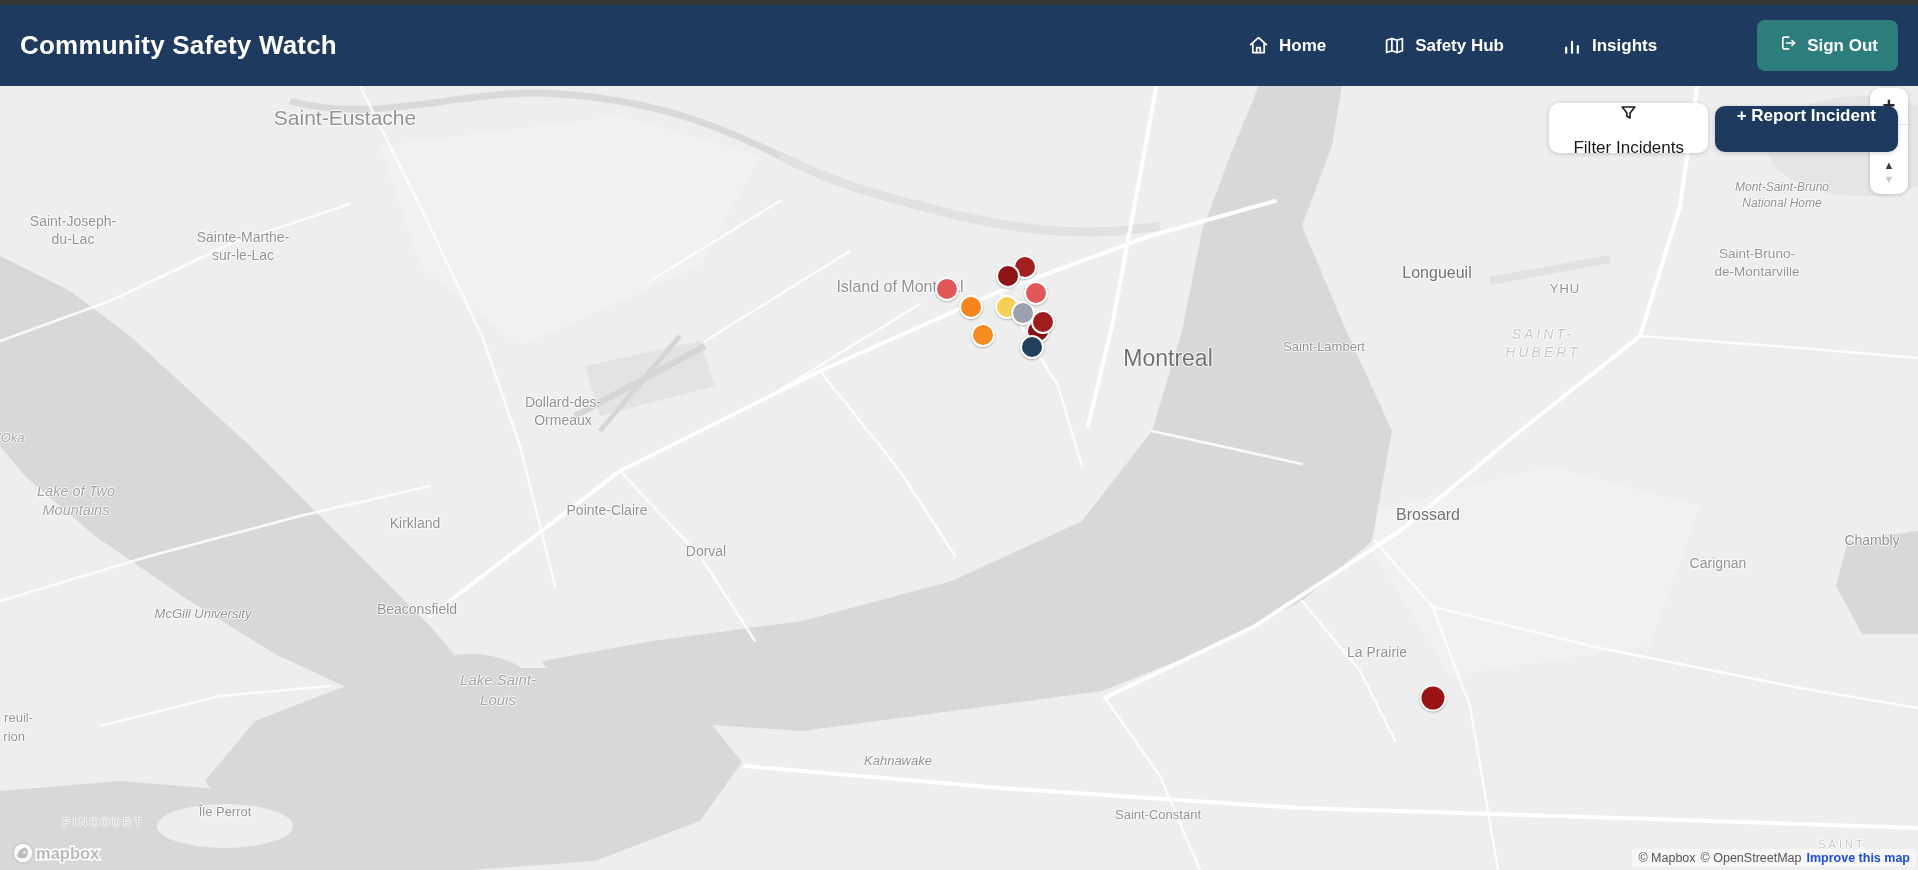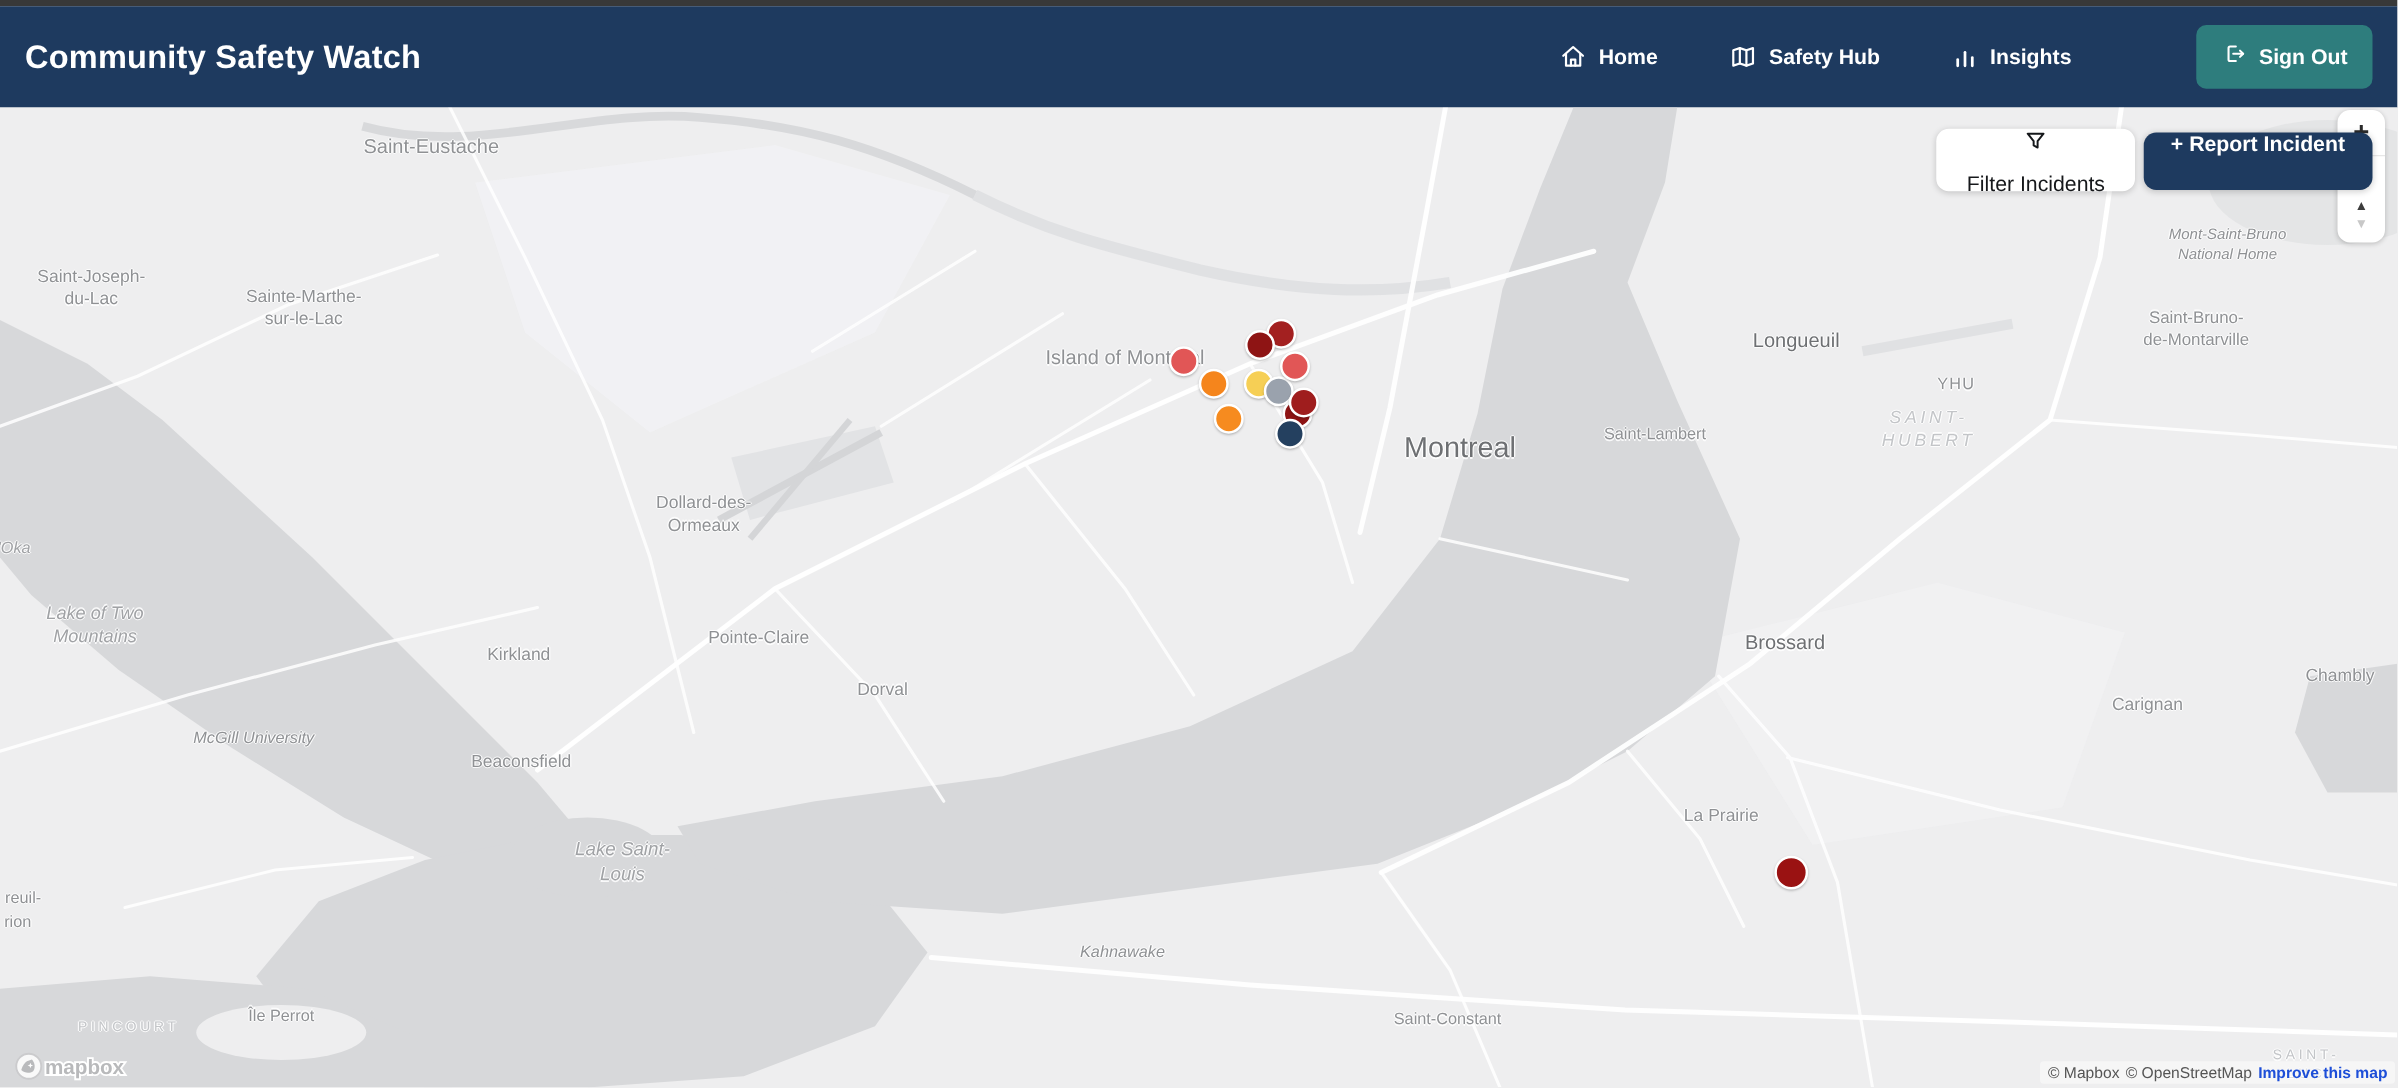--- a/index.html
+++ b/index.html
@@ -165,48 +165,48 @@
         <path d="M 705,255 L 850,165"></path>
         <path d="M 762,315 L 920,218"></path>
       <path d="M 1302,515 L 1360,585 L 1395,655"></path>
       <path d="M 1105,612 L 1160,690 L 1200,784"></path>
       <path d="M 100,640 L 220,610 L 330,600"></path>
       <path d="M 1152,345 L 1302,378"></path>
     </g>
   </svg>
 
   <div id="labels">
-      <div class="map-label t-mid" style="left: 345px; top: 32px; font-size: 16px;">Saint-Eustache</div>
+      <div class="map-label t-mid" style="left: 345px; top: 32px; font-size: 21px;">Saint-Eustache</div>
       <div class="map-label t-mid" style="left: 73px; top: 144px; font-size: 14px;">Saint-Joseph-
 du-Lac</div>
       <div class="map-label t-mid" style="left: 243px; top: 160px; font-size: 14px;">Sainte-Marthe-
 sur-le-Lac</div>
       <div class="map-label t-mid" style="left: 900px; top: 201px; font-size: 16px;">Island of Montreal</div>
       <div class="map-label t-dark" style="left: 1168px; top: 272px; font-size: 23px;">Montreal</div>
       <div class="map-label t-dark" style="left: 1437px; top: 187px; font-size: 16px;">Longueuil</div>
-      <div class="map-label t-mid sp1" style="left: 1565px; top: 221px; font-size: 13px;">YHU</div>
+      <div class="map-label t-mid sp1" style="left: 1565px; top: 203px; font-size: 13px;">YHU</div>
       <div class="map-label t-faint spaced" style="left: 1543px; top: 257px; font-size: 14px; font-style: italic;">SAINT-
 HUBERT</div>
       <div class="map-label t-mid" style="left: 1324px; top: 261px; font-size: 13px;">Saint-Lambert</div>
       <div class="map-label t-mid italic" style="left: 1782px; top: 110px; font-size: 12px;">Mont-Saint-Bruno
 National Home</div>
       <div class="map-label t-mid" style="left: 1757px; top: 177px; font-size: 13.5px;">Saint-Bruno-
 de-Montarville</div>
       <div class="map-label t-mid" style="left: 563px; top: 325px; font-size: 14px;">Dollard-des-
 Ormeaux</div>
       <div class="map-label t-water italic" style="left: 76px; top: 415px; font-size: 14.5px;">Lake of Two
 Mountains</div>
       <div class="map-label t-water italic a-start" style="left: -30px; top: 352px; font-size: 13px;">nal d'Oka</div>
       <div class="map-label t-mid" style="left: 563px; top: 424px; font-size: 14px; margin-left: 44px;">Pointe-Claire</div>
       <div class="map-label t-mid" style="left: 415px; top: 437px; font-size: 14px;">Kirkland</div>
       <div class="map-label t-mid" style="left: 706px; top: 465px; font-size: 14px;">Dorval</div>
       <div class="map-label t-dark" style="left: 1428px; top: 429px; font-size: 16px;">Brossard</div>
       <div class="map-label t-mid" style="left: 1872px; top: 454px; font-size: 14px;">Chambly</div>
       <div class="map-label t-mid" style="left: 1718px; top: 477px; font-size: 14px;">Carignan</div>
-      <div class="map-label t-mid italic" style="left: 203px; top: 504px; font-size: 13px; font-style: italic;">McGill University</div>
+      <div class="map-label t-mid italic" style="left: 203px; top: 528px; font-size: 13px; font-style: italic;">McGill University</div>
       <div class="map-label t-mid" style="left: 417px; top: 523px; font-size: 14px;">Beaconsfield</div>
       <div class="map-label t-mid a-end" style="left: 33px; top: 632px; font-size: 13px;">reuil-</div>
       <div class="map-label t-mid a-end" style="left: 25px; top: 651px; font-size: 13px;">rion</div>
       <div class="map-label t-mid" style="left: 1377px; top: 566px; font-size: 14px;">La Prairie</div>
       <div class="map-label t-water italic" style="left: 498px; top: 604px; font-size: 15px;">Lake Saint-
 Louis</div>
       <div class="map-label t-mid italic" style="left: 898px; top: 675px; font-size: 13px;">Kahnawake</div>
       <div class="map-label t-mid" style="left: 225px; top: 726px; font-size: 13px;">Île Perrot</div>
       <div class="map-label t-mid" style="left: 1158px; top: 729px; font-size: 13px; text-align: right;">Saint-Constant</div>
       <div class="map-label t-faint spaced" style="left: 103px; top: 736px; font-size: 11px;">PINCOURT</div>

